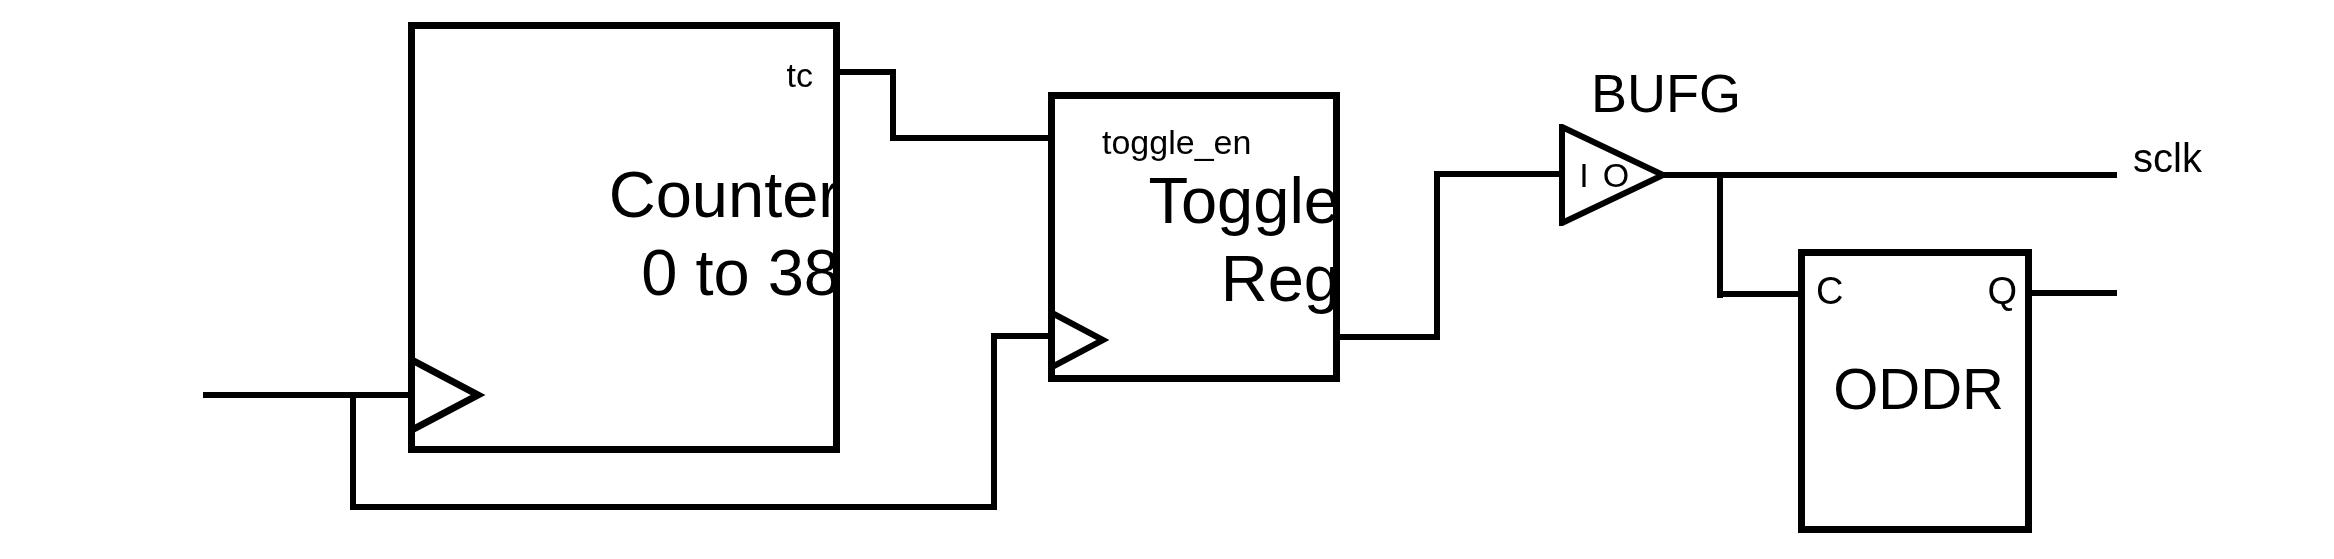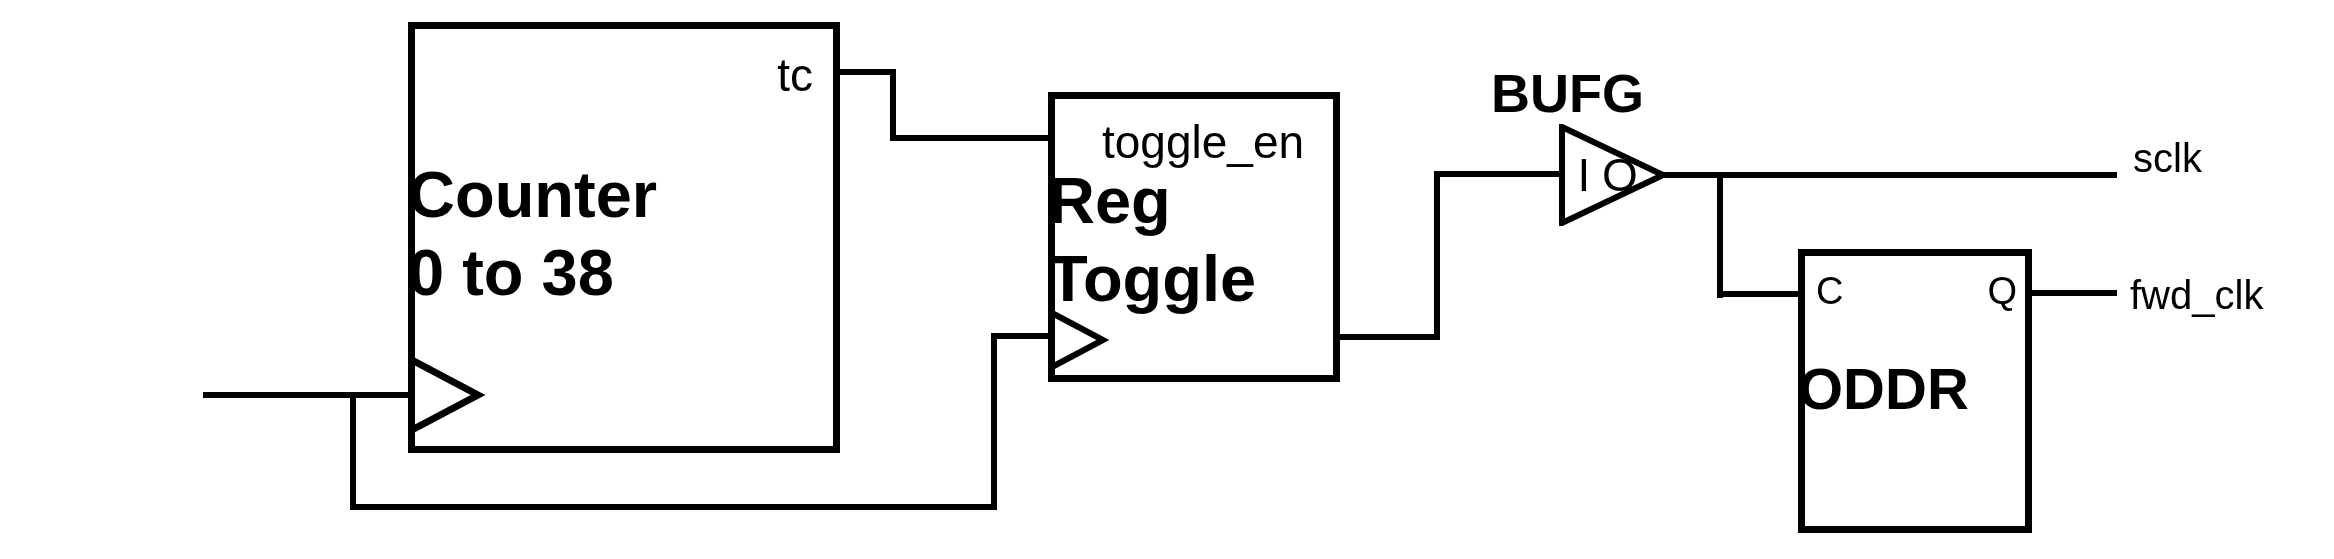--- a/index.html
+++ b/index.html
@@ -27,39 +27,39 @@
     background: #000000;
   }
   .block {
     position: absolute;
     border: 7px solid #000000;
     background: #ffffff;
     box-sizing: border-box;
   }
   .block-title {
     position: absolute;
-    font-weight: bold;
-    text-align: left;
+    font-weight: normal;
+    text-align: right;
     white-space: nowrap;
   }
   .counter-title, .toggle-title {
     font-size: 65px;
     line-height: 78px;
   }
   .oddr-title {
     font-size: 58px;
     line-height: 64px;
   }
   .bufg-title {
     font-size: 54px;
     line-height: 58px;
   }
   .pin-label {
     position: absolute;
-    font-size: 46px;
+    font-size: 34px;
     line-height: 34px;
     white-space: nowrap;
   }
   .pin-label-lg {
     position: absolute;
     font-size: 38px;
     line-height: 38px;
     white-space: nowrap;
   }
   .port-label {
@@ -115,31 +115,30 @@
   </svg>
   <svg style="left:1052px; top:310px;" width="58" height="60" viewBox="0 0 58 60">
     <polyline points="0,3 51,30 0,57" fill="none" stroke="#000000" stroke-width="6"></polyline>
   </svg>
 
   <svg style="left:1559px; top:124px;" width="110" height="102" viewBox="0 0 110 102">
     <polygon points="3,3 104,51 3,99" fill="#ffffff" stroke="#000000" stroke-width="6"></polygon>
   </svg>
 
   <div class="port-label" style="left:2133px; top:137px;">sclk</div>
-  <div class="port-label" style="left:2130px; top:274px;">fwd_clk</div>
 
   <div class="block-title counter-title" style="left:408px; top:156px; width:432px;">
     <div>Counter</div>
     <div>0 to 38</div>
   </div>
   <div class="pin-label right-align" style="left:690px; top:58px; width:123px;">tc</div>
 
   <div class="block-title toggle-title" style="left:1048px; top:162px; width:292px;">
+    <div>Toggle</div>
     <div>Reg</div>
-    <div>Toggle</div>
   </div>
   <div class="pin-label" style="left:1102px; top:125px;">toggle_en</div>
 
   <div class="block-title bufg-title" style="left:1491px; top:64px; width:250px;">BUFG</div>
   <div class="pin-label" style="left:1570px; top:158px; width:28px; text-align:center;">I</div>
   <div class="pin-label" style="left:1602px; top:158px; width:28px; text-align:center;">O</div>
 
   <div class="block-title oddr-title" style="left:1798px; top:357px; width:206px;">ODDR</div>
   <div class="pin-label-lg" style="left:1816px; top:272px;">C</div>
   <div class="pin-label-lg right-align" style="left:1900px; top:272px; width:117px;">Q</div>

